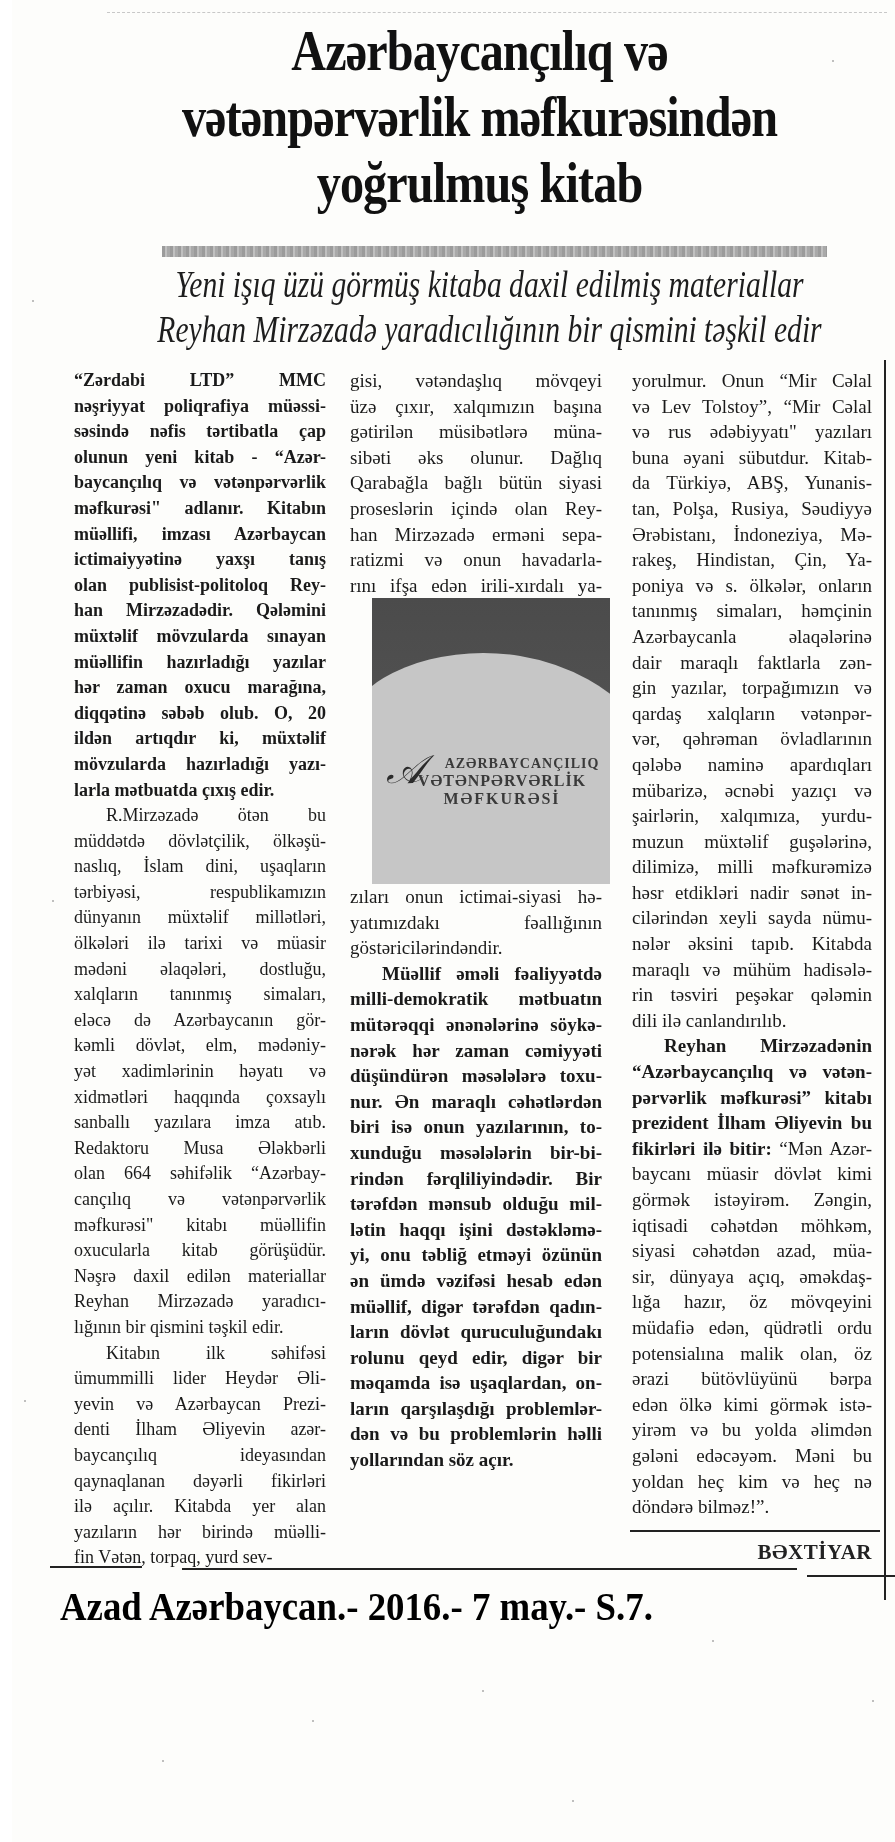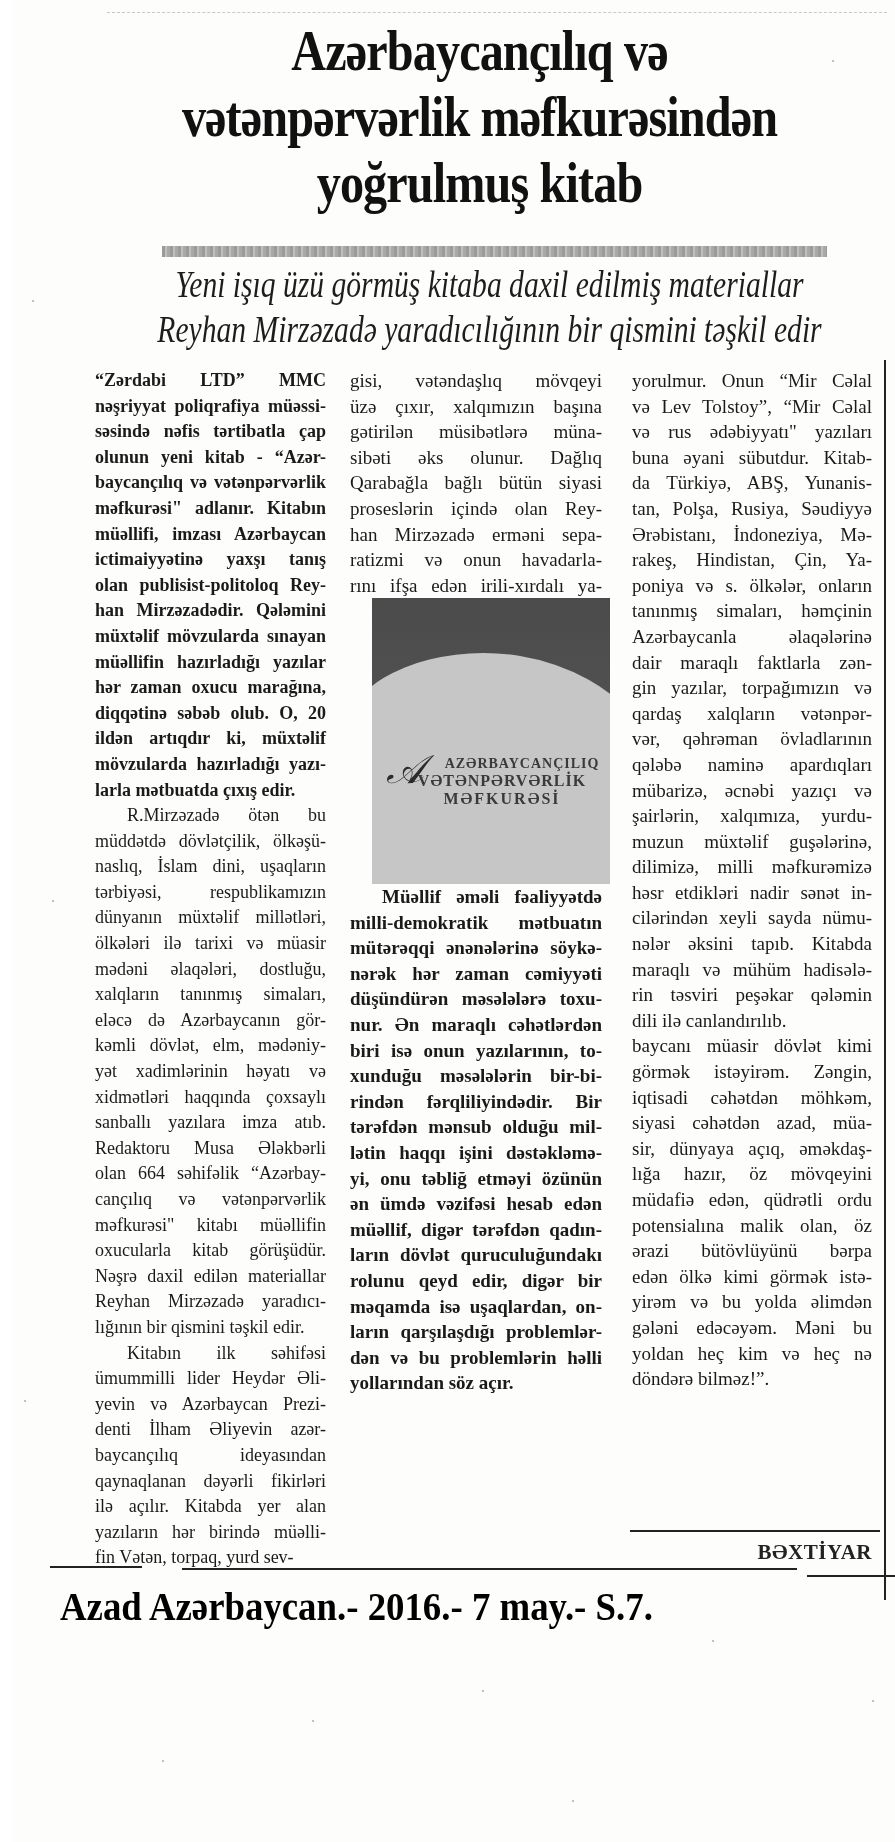--- a/index.html
+++ b/index.html
@@ -26,21 +26,21 @@
   .col { position: absolute; font-size: 19px; line-height: 25.6px; text-align: justify; }
   .bold { font-weight: bold; }
   .c1 { left: 62px; top: 368px; width: 252px; }
   .c2 { left: 338px; top: 368px; width: 252px; }
   .c2b { left: 338px; top: 884px; width: 252px; }
   .c3 { left: 620px; top: 368px; width: 240px; }
 
   .col .ln { display: block; white-space: nowrap; text-align-last: justify; text-align: justify; }
   .col .ln.last { text-align-last: left; }
 
-  .c1 .ln { font-size: 18px; margin-left: 21px; }
+  .c1 .ln { font-size: 18px; }
 
   .photo { position: absolute; left: 360px; top: 598px; width: 238px; height: 286px;
            background: #cfcfcf; overflow: hidden; }
   .photo .dark { position: absolute; left: 0; top: 0; width: 100%; height: 100%;
                  background: linear-gradient(180deg, #4b4b4b 0%, #5a5a5a 100%); }
   .photo .wave { position: absolute; left: -30px; top: 55px; width: 330px; height: 300px;
                  background: #c6c6c6; border-radius: 45% 60% 0 0 / 30% 55% 0 0; }
   .photo .book-title { position: absolute; left: 30px; top: 158px; width: 200px;
                        text-align: center; color: #3a3a3a; font-weight: bold; }
   .photo .book-title .t1 { font-size: 14px; letter-spacing: 1px; }
@@ -157,20 +157,25 @@
     <div class="wave"></div>
     <div class="logo">𝒜</div>
     <div class="book-title">
       <div class="t1" style="padding-left:40px;">AZƏRBAYCANÇILIQ</div>
       <div class="t2">VƏTƏNPƏRVƏRLİK</div>
       <div class="t3">MƏFKURƏSİ</div>
     </div>
   </div>
 
   <div class="col c2b">
+    <div>
+        <span class="ln">zıları onun ictimai-siyasi hə-</span>
+        <span class="ln">yatımızdakı fəallığının</span>
+        <span class="ln last">göstəricilərindəndir.</span>
+      </div>
     <div class="bold">
         <span class="ln" style="padding-left: 32px;">Müəllif əməli fəaliyyətdə</span>
         <span class="ln">milli-demokratik mətbuatın</span>
         <span class="ln">mütərəqqi ənənələrinə söykə-</span>
         <span class="ln">nərək hər zaman cəmiyyəti</span>
         <span class="ln">düşündürən məsələlərə toxu-</span>
         <span class="ln">nur. Ən maraqlı cəhətlərdən</span>
         <span class="ln">biri isə onun yazılarının, to-</span>
         <span class="ln">xunduğu məsələlərin bir-bi-</span>
         <span class="ln">rindən fərqliliyindədir. Bir</span>
@@ -211,20 +216,27 @@
         <span class="ln">muzun müxtəlif guşələrinə,</span>
         <span class="ln">dilimizə, milli məfkurəmizə</span>
         <span class="ln">həsr etdikləri nadir sənət in-</span>
         <span class="ln">cilərindən xeyli sayda nümu-</span>
         <span class="ln">nələr əksini tapıb. Kitabda</span>
         <span class="ln">maraqlı və mühüm hadisələ-</span>
         <span class="ln">rin təsviri peşəkar qələmin</span>
         <span class="ln last">dili ilə canlandırılıb.</span>
       </div>
     <div>
+      <div class="bold">
+          <span class="ln" style="padding-left: 32px;">Reyhan Mirzəzadənin</span>
+          <span class="ln">“Azərbaycançılıq və vətən-</span>
+          <span class="ln">pərvərlik məfkurəsi” kitabı</span>
+          <span class="ln">prezident İlham Əliyevin bu</span>
+          <span class="ln">fikirləri ilə bitir:<span style="font-weight: normal;"> “Mən Azər-</span></span>
+        </div>
       <div>
           <span class="ln">baycanı müasir dövlət kimi</span>
           <span class="ln">görmək istəyirəm. Zəngin,</span>
           <span class="ln">iqtisadi cəhətdən möhkəm,</span>
           <span class="ln">siyasi cəhətdən azad, müa-</span>
           <span class="ln">sir, dünyaya açıq, əməkdaş-</span>
           <span class="ln">lığa hazır, öz mövqeyini</span>
           <span class="ln">müdafiə edən, qüdrətli ordu</span>
           <span class="ln">potensialına malik olan, öz</span>
           <span class="ln">ərazi bütövlüyünü bərpa</span>

